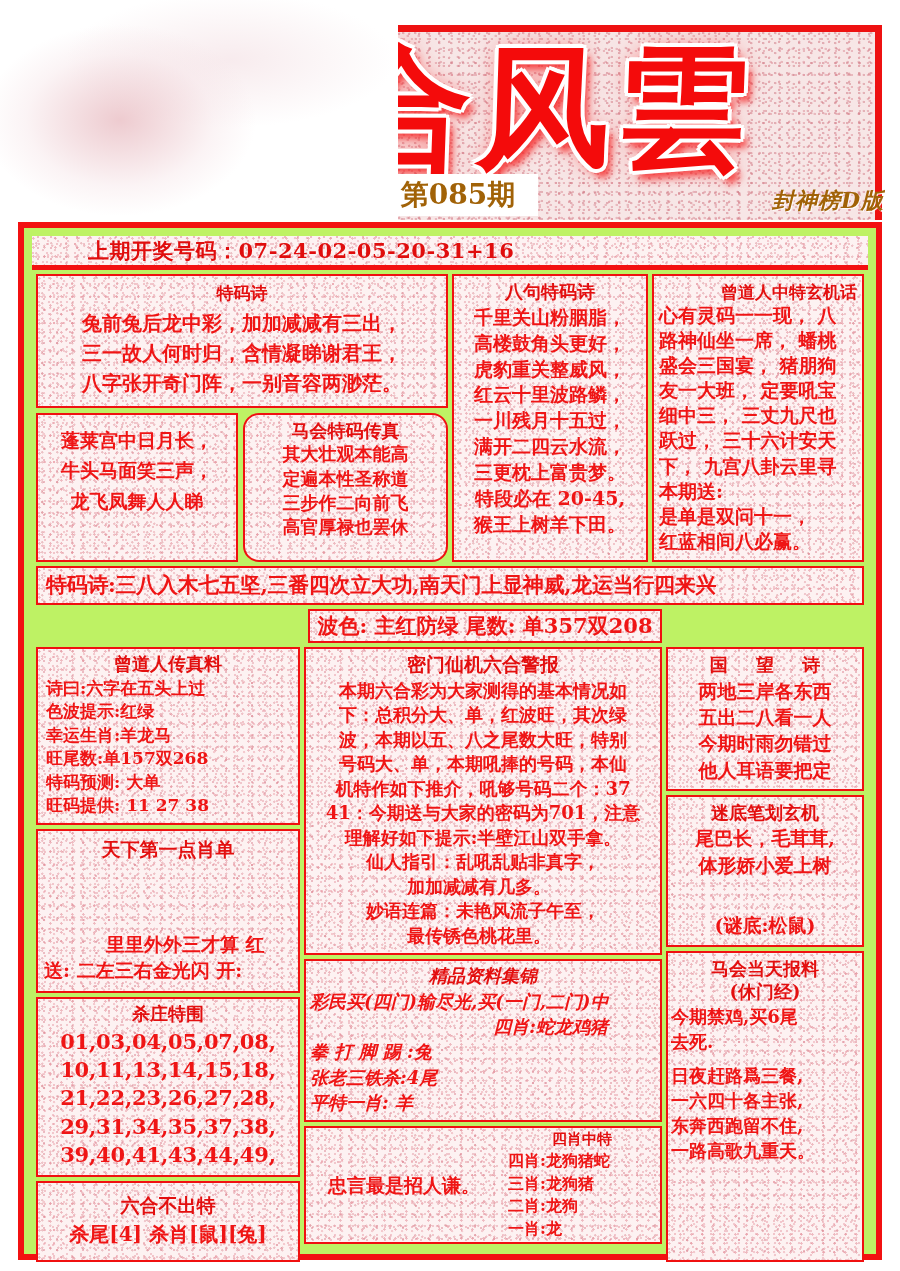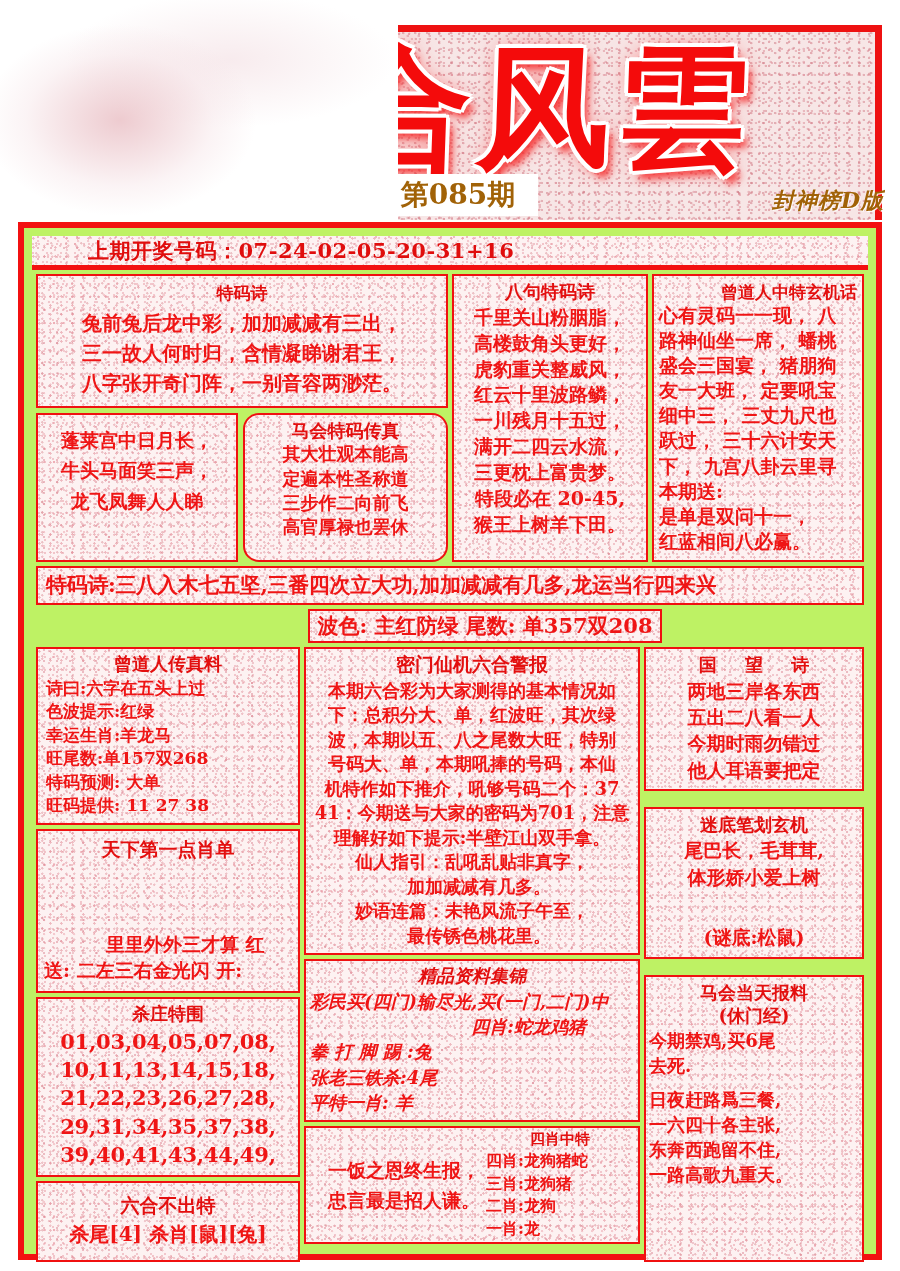--- a/index.html
+++ b/index.html
@@ -165,21 +165,21 @@
   #rowWave { display: flex; margin: 0 4px 4px; gap: 4px; height: 34px; }
   #waveSpacerL { width: 268px; }
   #cellWave { flex: 1; display: flex; align-items: center; justify-content: center; }
   #cellWave .ln { font-size: 21px; white-space: nowrap; }
   #waveSpacerR { width: 198px; }
 
   
   #grid { display: flex; padding: 0 4px 4px; gap: 4px; }
   #gcol1 { width: 264px; display: flex; flex-direction: column; gap: 4px; }
   #gcol2 { flex: 1; display: flex; flex-direction: column; gap: 4px; }
-  #gcol3 { width: 220px; display: flex; flex-direction: column; gap: 16px; }
+  #gcol3 { width: 198px; display: flex; flex-direction: column; gap: 4px; }
 
   
   #c-zdr { padding: 3px 4px 5px; }
   #c-zdr .ct { font-size: 18px; margin-bottom: 1px; }
   #c-zdr .ln { font-size: 17px; line-height: 1.38; text-align: left; padding-left: 4px; white-space: nowrap; }
   #c-tx { height: 164px; padding: 6px 6px; position: relative; }
   #c-tx .ct { font-size: 19px; }
   #c-tx .l1 { position: absolute; left: 68px; bottom: 33px; font-size: 19px; white-space: nowrap; }
   #c-tx .l2 { position: absolute; left: 6px; bottom: 7px; font-size: 19px; white-space: nowrap; }
   #c-sz { padding: 3px 2px 6px; }
@@ -293,21 +293,21 @@
         <div class="body ln">细中三， 三丈九尺也</div>
         <div class="body ln">跃过， 三十六计安天</div>
         <div class="body ln">下， 九宫八卦云里寻</div>
         <div class="body ln">本期送:</div>
         <div class="body ln">是单是双问十一，</div>
         <div class="body ln">红蓝相间八必赢。</div>
       </div>
     </div>
 
     <div id="stripPoem" class="cell paper">
-      <div class="body ln">特码诗:三八入木七五坚,三番四次立大功,加加减减有几多,龙运当行四来兴</div>
+      <div class="body ln">特码诗:三八入木七五坚,三番四次立大功,南天门上显神威,龙运当行四来兴</div>
     </div>
 
     <div id="rowWave">
       <div id="waveSpacerL"></div>
       <div id="cellWave" class="cell paper">
         <div class="body ln">波色:  主红防绿 尾数:   单357双208</div>
       </div>
       <div id="waveSpacerR"></div>
     </div>
 
@@ -367,21 +367,20 @@
           <div class="ct">精品资料集锦</div>
           <div class="body ln">彩民买(四门)输尽光,买(一门,二门)中</div>
           <div class="body lnR">四肖:蛇龙鸡猪</div>
           <div class="body ln">拳 打 脚 踢 :兔</div>
           <div class="body ln">张老三铁杀:4尾</div>
           <div class="body ln">平特一肖: 羊</div>
         </div>
 
         <div id="c-bot" class="cell paper">
           <div id="c-botL">
-            <div class="body ln">一饭之恩终生报，</div>
             <div class="body ln">忠言最是招人谦。</div>
           </div>
           <div id="c-botR">
             <div class="ct">四肖中特</div>
             <div class="body ln">四肖:龙狗猪蛇</div>
             <div class="body ln">三肖:龙狗猪</div>
             <div class="body ln">二肖:龙狗</div>
             <div class="body ln">一肖:龙</div>
           </div>
         </div>

